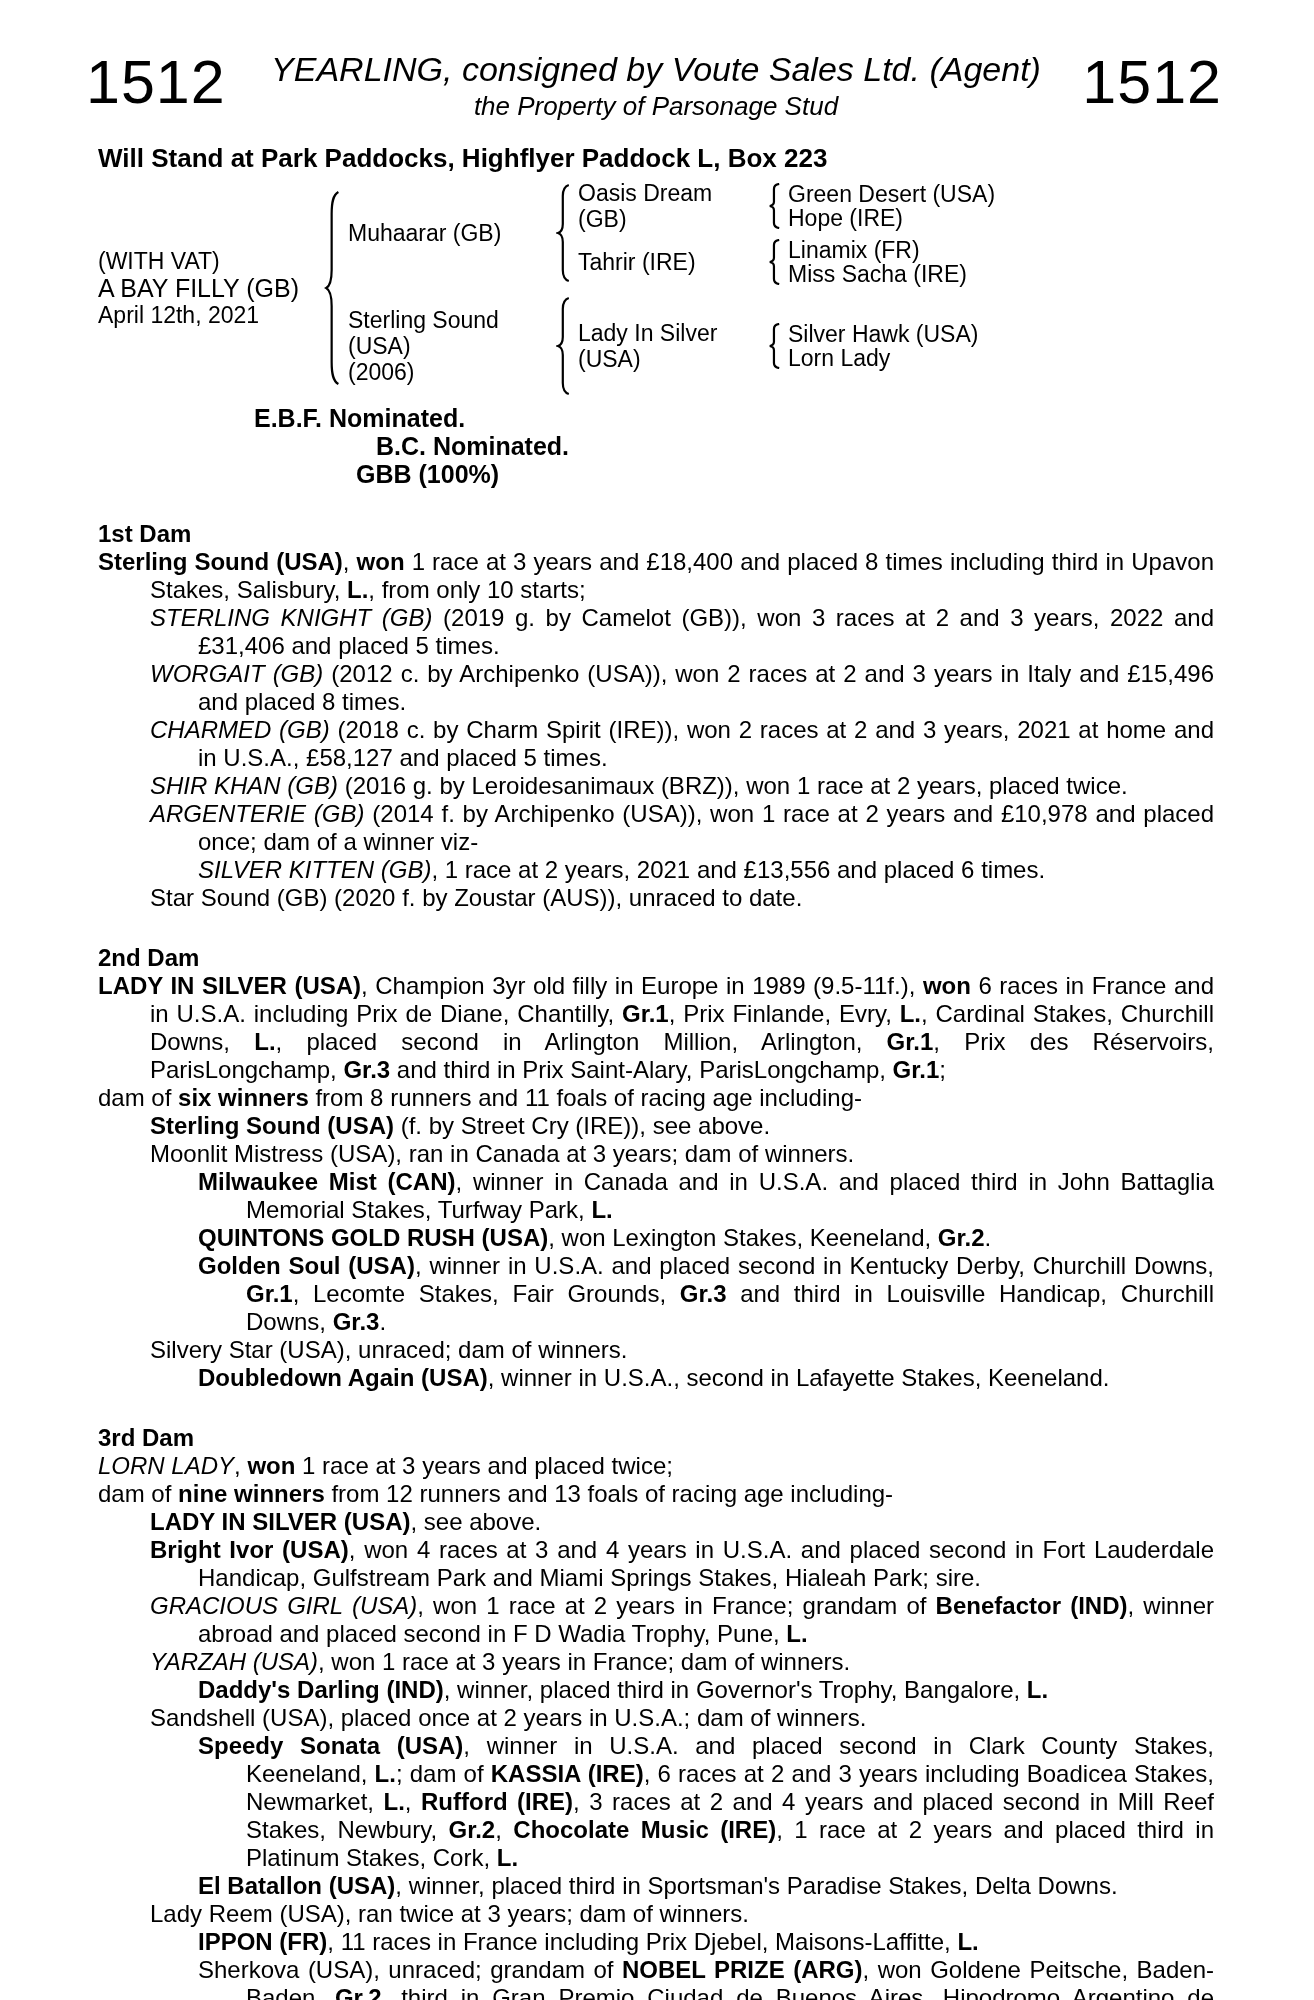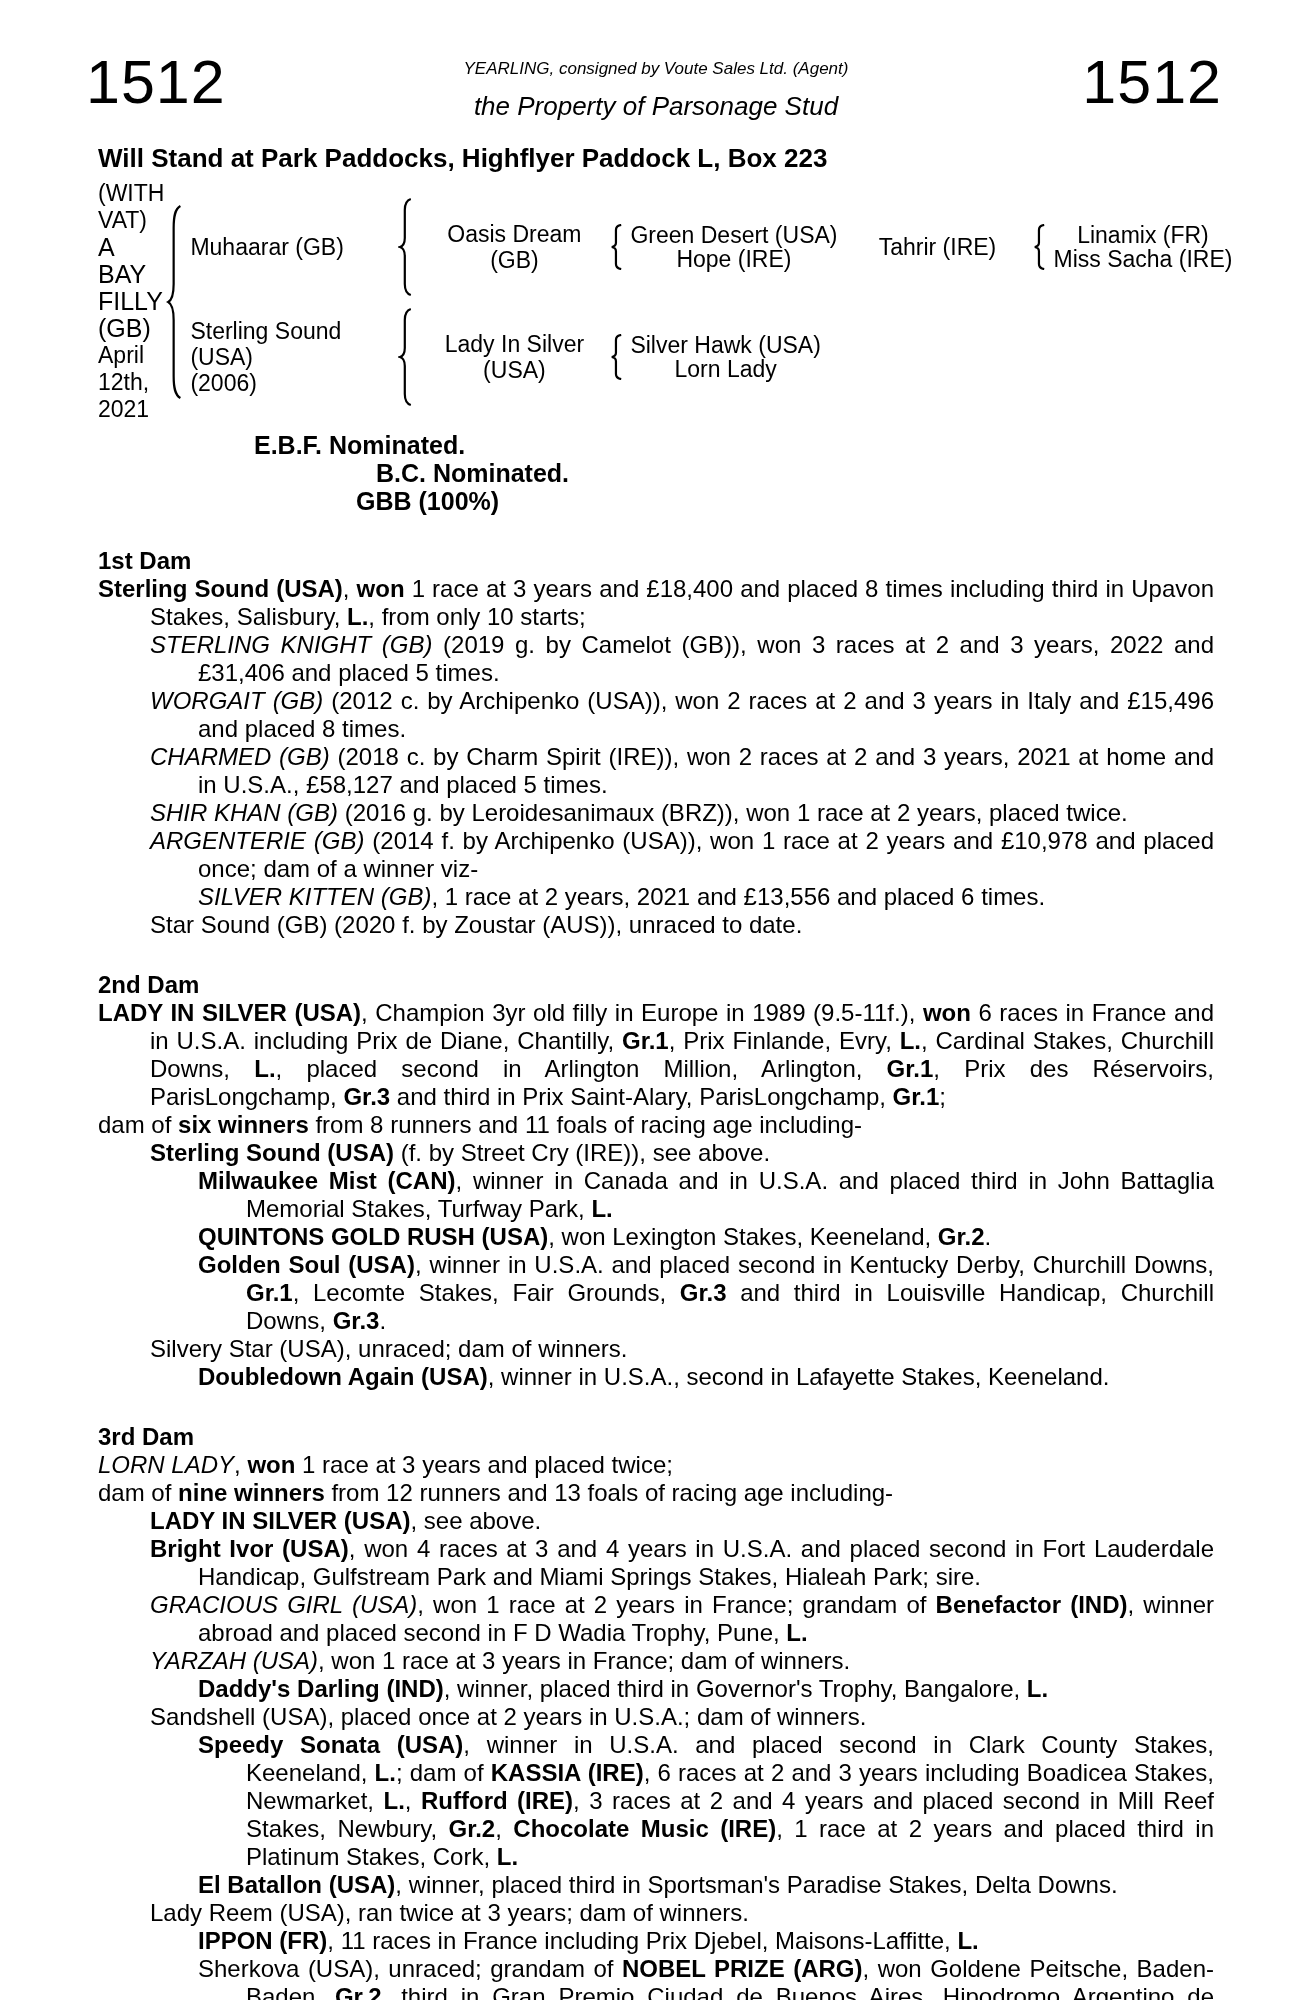--- a/index.html
+++ b/index.html
@@ -4,40 +4,40 @@
 <style>
   html,body { margin:0; padding:0; background:#e8e8e8; }
   .page {
     position:relative; width:1314px; height:2000px; margin:0 auto;
     background:#ffffff; color:#000;
     font-family:"Liberation Sans", sans-serif;
     font-size:24px; line-height:28px;
     box-sizing:border-box; padding:54px 100px 0 98px;
     overflow:hidden;
   }
-  .consignor { text-align:center; font-style:italic; font-size:17px; line-height:30px; }
+  .consignor { text-align:center; font-style:italic; font-size:34px; line-height:30px; }
   .lotrow { position:relative; text-align:center; height:46px; }
   .property { font-style:italic; font-size:26px; padding-top:8px; }
   .lot { position:absolute; top:-16px; font-weight:normal; font-size:61px; letter-spacing:1px; }
   .lot.left { left:-12px; }
   .lot.right { right:-8px; }
   .standline { font-weight:bold; font-size:26px; margin-top:14px; }
 
   
   .ped { display:flex; align-items:center; margin-top:8px; font-size:23px; }
   .pedinfo { width:224px; line-height:27px; }
   .pedinfo .hname { font-weight:normal; font-size:25px; }
   .brace { flex:0 0 auto; margin:0 6px 0 2px; }
   .br-s { width:14px; height:46px; }
   .br-m { width:16px; height:100px; }
   .br-l { width:18px; height:200px; }
   .g1col { display:flex; flex-direction:column; gap:10px; }
   .g1grp { display:flex; align-items:center; }
   .g1name { width:206px; line-height:26px; }
-  .g2col { display:flex; flex-direction:row; gap:6px;text-align:center; }
+  .g2col { display:flex; flex-direction:column; gap:6px; }
   .g2grp { display:flex; align-items:center; }
   .g2name { width:188px; line-height:26px; }
   .g3col { display:flex; flex-direction:column; }
   .g3name { line-height:24px; white-space:nowrap; }
 
   .noms { display:flex; margin-top:8px; font-weight:bold; font-size:25px; padding-left:156px;flex-direction:column; }
   .noms .n2 { margin-left:122px; }
   .noms .n3 { margin-left:102px; }
 
   
@@ -145,20 +145,21 @@
         <p class="para entry1"><span class="i">SHIR KHAN (GB)</span><span> (2016 g. by Leroidesanimaux (BRZ)), won 1 race at 2 years, placed twice.</span></p>
         <p class="para entry1"><span class="i">ARGENTERIE (GB)</span><span> (2014 f. by Archipenko (USA)), won 1 race at 2 years and £10,978 and placed once; dam of a winner viz-</span></p>
         <p class="para entry2"><span class="i">SILVER KITTEN (GB)</span><span>, 1 race at 2 years, 2021 and £13,556 and placed 6 times.</span></p>
         <p class="para entry1"><span>Star Sound (GB) (2020 f. by Zoustar (AUS)), unraced to date.</span></p>
       </div>
       <div class="section">
         <div class="sec-h">2nd Dam</div>
         <p class="para hang"><span class="b">LADY IN SILVER (USA)</span><span>, Champion 3yr old filly in Europe in 1989 (9.5-11f.), </span><span class="b">won</span><span> 6 races in France and in U.S.A. including Prix de Diane, Chantilly, </span><span class="b">Gr.1</span><span>, Prix Finlande, Evry, </span><span class="b">L.</span><span>, Cardinal Stakes, Churchill Downs, </span><span class="b">L.</span><span>, placed second in Arlington Million, Arlington, </span><span class="b">Gr.1</span><span>, Prix des Réservoirs, ParisLongchamp, </span><span class="b">Gr.3</span><span> and third in Prix Saint-Alary, ParisLongchamp, </span><span class="b">Gr.1</span><span>;</span></p>
         <p class="para flush"><span>dam of </span><span class="b">six winners</span><span> from 8 runners and 11 foals of racing age including-</span></p>
         <p class="para entry1"><span class="b">Sterling Sound (USA)</span><span> (f. by Street Cry (IRE)), see above.</span></p>
+        <p class="para entry1"><span>Moonlit Mistress (USA), ran in Canada at 3 years; dam of winners.</span></p>
         <p class="para entry2"><span class="b">Milwaukee Mist (CAN)</span><span>, winner in Canada and in U.S.A. and placed third in John Battaglia Memorial Stakes, Turfway Park, </span><span class="b">L.</span></p>
         <p class="para entry2"><span class="b">QUINTONS GOLD RUSH (USA)</span><span>, won Lexington Stakes, Keeneland, </span><span class="b">Gr.2</span><span>.</span></p>
         <p class="para entry2"><span class="b">Golden Soul (USA)</span><span>, winner in U.S.A. and placed second in Kentucky Derby, Churchill Downs, </span><span class="b">Gr.1</span><span>, Lecomte Stakes, Fair Grounds, </span><span class="b">Gr.3</span><span> and third in Louisville Handicap, Churchill Downs, </span><span class="b">Gr.3</span><span>.</span></p>
         <p class="para entry1"><span>Silvery Star (USA), unraced; dam of winners.</span></p>
         <p class="para entry2"><span class="b">Doubledown Again (USA)</span><span>, winner in U.S.A., second in Lafayette Stakes, Keeneland.</span></p>
       </div>
       <div class="section">
         <div class="sec-h">3rd Dam</div>
         <p class="para hang"><span class="i">LORN LADY</span><span>, </span><span class="b">won</span><span> 1 race at 3 years and placed twice;</span></p>
         <p class="para flush"><span>dam of </span><span class="b">nine winners</span><span> from 12 runners and 13 foals of racing age including-</span></p>

